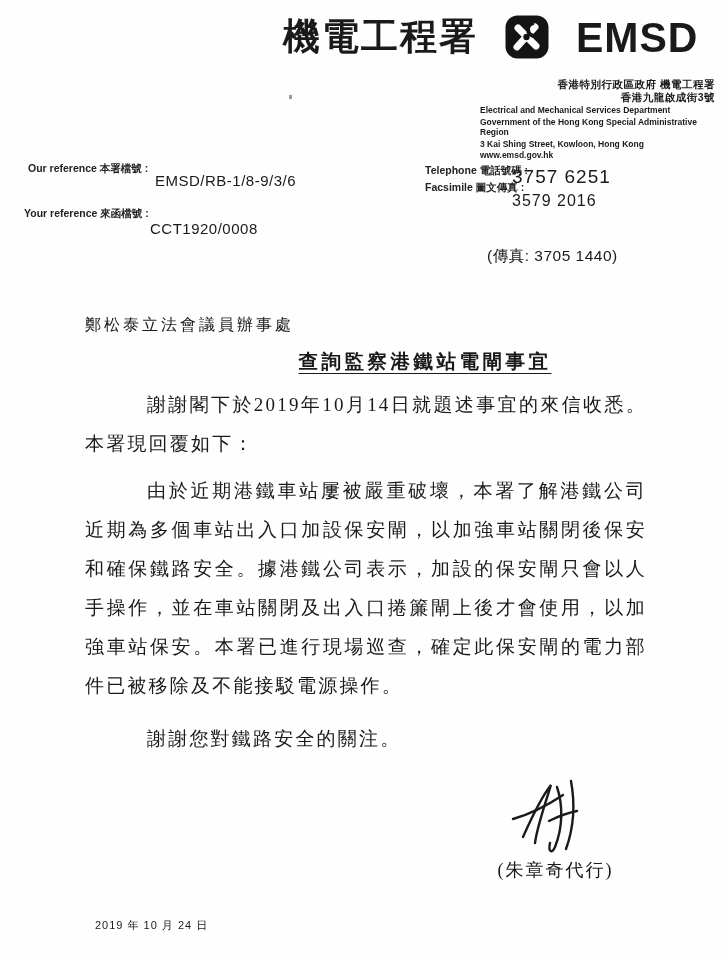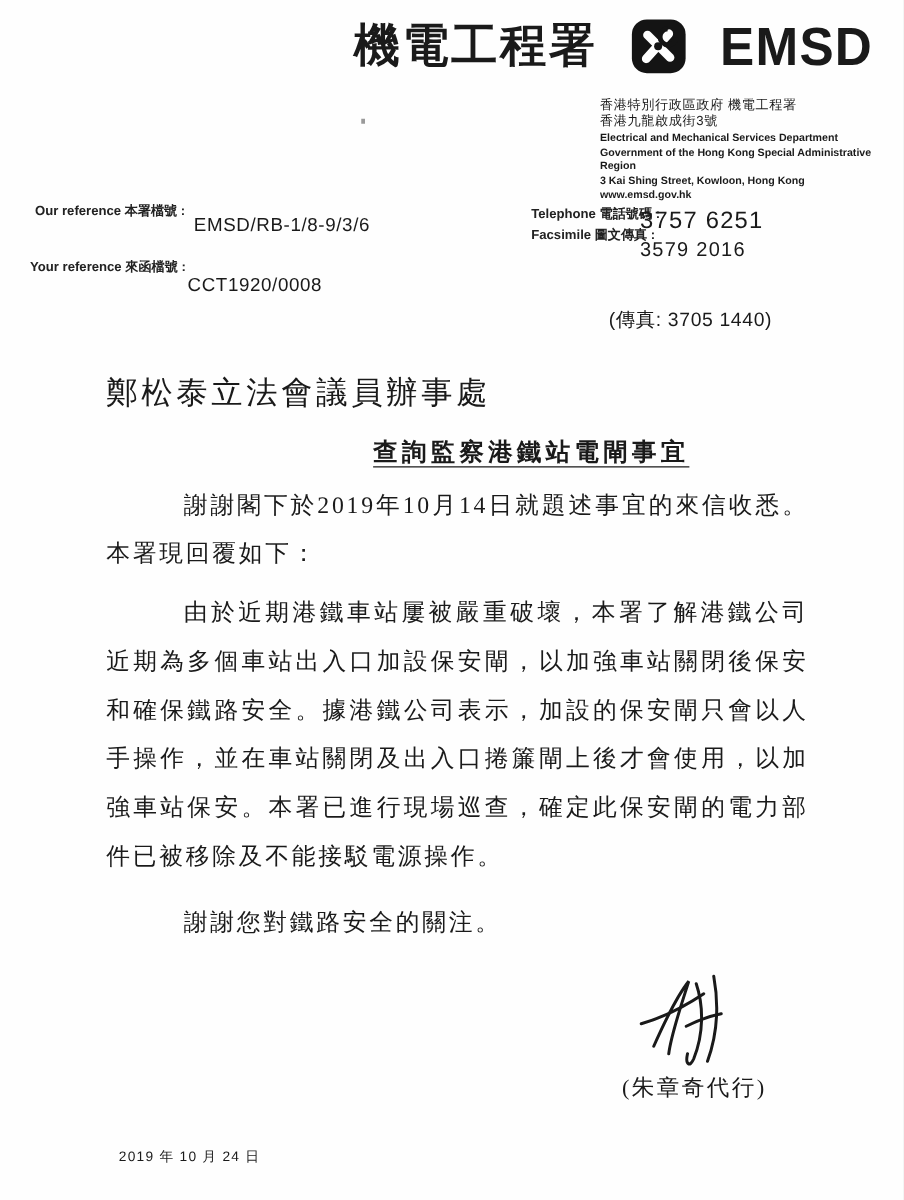--- a/index.html
+++ b/index.html
@@ -25,21 +25,21 @@
   .dept-en{
     font-size:41px;font-weight:800;letter-spacing:1px;
     font-family:"Liberation Sans","DejaVu Sans",sans-serif;
     transform:scaleY(1.05);
   }
   
   .addr{
     position:absolute;top:78px;left:480px;width:235px;
     font-family:"Liberation Sans","DejaVu Sans",sans-serif;
   }
-  .addr .cn{font-size:10.5px;font-weight:400;line-height:13px;letter-spacing:.5px;}
+  .addr .cn{font-size:10.5px;font-weight:700;line-height:13px;letter-spacing:.5px;text-align:right;}
   .addr .en{font-size:8.5px;font-weight:700;line-height:10.5px;margin-top:1px;}
   .addr .en:first-of-type{margin-top:5px;}
   
   .ref-label{
     position:absolute;
     font-family:"Liberation Sans","DejaVu Sans",sans-serif;
     font-size:10.5px;font-weight:600;color:#222;
   }
   .ref-our-label{top:162px;left:28px;}
   .ref-our-value{position:absolute;top:172px;left:155px;font-size:15px;
@@ -52,22 +52,22 @@
     font-family:"Liberation Sans","DejaVu Sans",sans-serif;letter-spacing:1px;}
   .fax-label{top:181px;left:425px;}
   .fax-value{position:absolute;top:192px;left:512px;font-size:16px;
     font-family:"Liberation Sans","DejaVu Sans",sans-serif;letter-spacing:1px;}
   .fax-note{
     position:absolute;top:246px;left:487px;font-size:15.5px;letter-spacing:.5px;
     font-family:"Liberation Sans","DejaVu Sans",sans-serif;
   }
   
   .recipient{
-    position:absolute;top:297px;left:85px;
-    font-size:25px;letter-spacing:3px;text-align:right;
+    position:absolute;top:315px;left:85px;
+    font-size:16px;letter-spacing:3px;text-align:right;
   }
   .subject{
     position:absolute;top:348px;left:85px;width:560px;
     text-align:center;padding-left:120px;box-sizing:border-box;
     font-size:19.5px;font-weight:600;letter-spacing:3.5px;
     text-decoration:underline;text-underline-offset:5px;
   }
   .body-text{
     position:absolute;top:385px;left:85px;width:562px;
     font-size:19px;line-height:39px;letter-spacing:2.2px;

